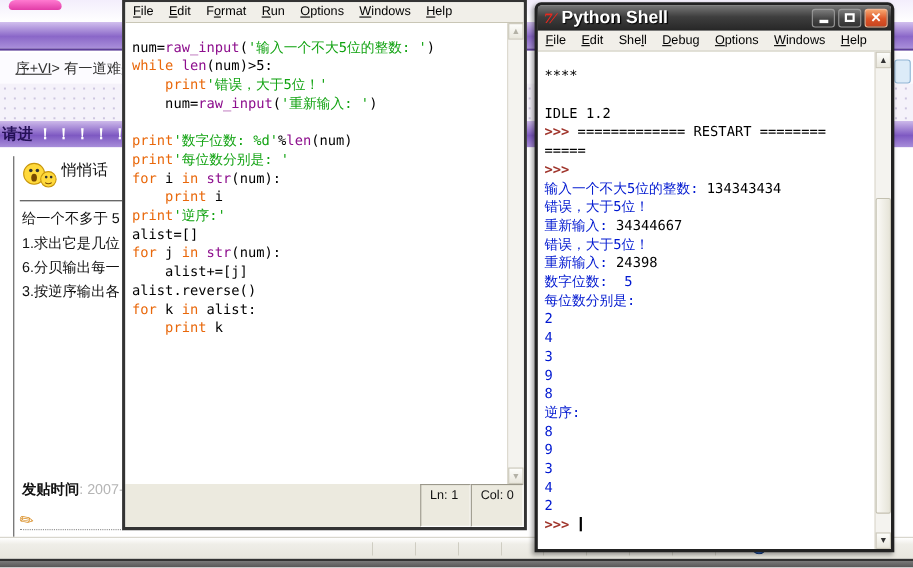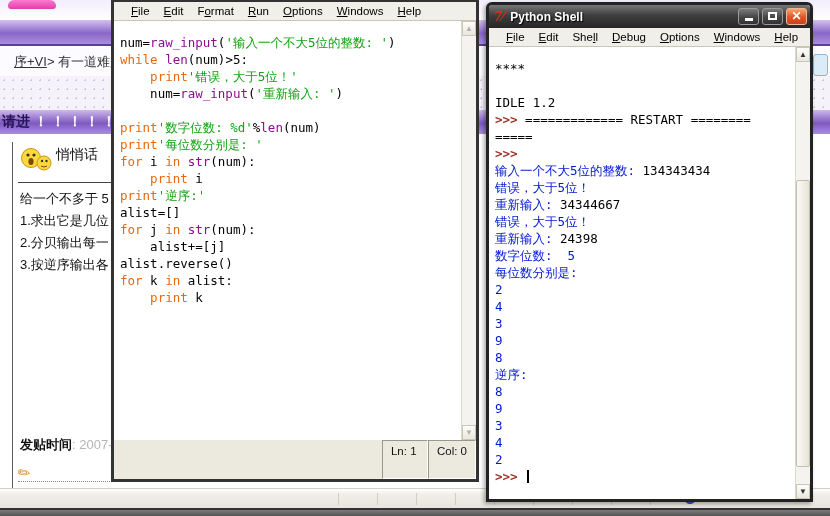--- a/index.html
+++ b/index.html
@@ -30,21 +30,21 @@
   .post-time span{color:#b5b5b5}
   .pencil-row{position:absolute;left:18px;top:330px;width:94px;border-bottom:1px dotted #888;height:18px;font-size:14px}
   .pencil-icon{display:inline-block;color:#d98c21;transform:rotate(-35deg);font-size:15px}
   .bg-statusbar{position:absolute;left:0;top:488px;width:830px;height:20px;background:linear-gradient(#ffffff,#efeee8 30%,#e8e6de);border-top:1px solid #d4d2c8;display:flex;align-items:center;font-size:12px;color:#222}
   .sb-seps{position:absolute;left:300px;top:4px;width:360px;height:12px;background:repeating-linear-gradient(90deg,transparent 0 38px,#cfcdc2 38px 39px)}
   .internet-cell{position:absolute;left:683px;top:1px;display:flex;align-items:center;gap:5px}
   .bg-bottomstrip{position:absolute;left:0;top:508px;width:830px;height:8px;background:linear-gradient(#7a7a7a,#555);border-top:2px solid #333}
   .bg-frag-blue{position:absolute;left:813px;top:54px;width:15px;height:22px;background:#dcebf8;border:1px solid #8fb4d4;border-radius:3px}
 
   
-  .menubar{height:19px;background:#f1efe9;border-bottom:1px solid #c9c6b6;display:flex;align-items:center;font-size:11.5px;color:#000;padding-left:10px;flex:0 0 auto}
+  .menubar{height:19px;background:#f1efe9;border-bottom:1px solid #c9c6b6;display:flex;align-items:center;font-size:11.5px;color:#000;padding-left:0;flex:0 0 auto}
   .menu-item{padding:2px 7px;cursor:default;white-space:nowrap}
   .statusbar{height:39px;background:#eceadf;display:flex;justify-content:flex-end;flex:0 0 auto}
   .status-box{border:1px solid;border-color:#9b988b #fff #fff #9b988b;background:#eceadf;font-size:11.5px;color:#111;padding:4px 8px 0 8px;min-width:46px;text-align:left}
   .text-body{flex:1 1 auto;display:flex;min-height:0;background:#fff}
   .text-area{flex:1;padding:13px 0 0 6px;font-family:"DejaVu Sans Mono",monospace;font-size:12.5px;line-height:17px;white-space:pre;overflow:hidden}
   .cl{height:17px;white-space:pre}
   .kw{color:var(--keyword)} .bi{color:var(--builtin)} .str{color:var(--string)}
   .pl{color:#000} .out{color:var(--stdout)} .in{color:#000} .prompt{color:var(--prompt);font-weight:bold}
   .cursor{display:inline-block;width:2px;height:13px;background:#000;vertical-align:-2px;margin-left:2px}
   .scrollbar{width:15px;flex:0 0 auto;background:#f4f3ef;border-left:1px solid #dbd8cc;display:flex;flex-direction:column;position:relative}
@@ -53,21 +53,21 @@
   .sb-spacer{flex:1 1 auto;position:relative}
   .sb-thumb{position:absolute;left:0;width:100%;background:linear-gradient(90deg,#fbfaf7,#e6e4d8);border:1px solid #c3c0b0;border-radius:2px}
 
   
   .editor-win{position:absolute;left:111px;top:0;width:368px;height:482px;border:3px solid #333;border-top-width:2px;background:#fff;display:flex;flex-direction:column;z-index:2}
 
   
   .shell-win{position:absolute;left:486px;top:2px;width:327px;height:500px;border:3px solid #222;border-radius:6px 6px 0 0;background:#fff;display:flex;flex-direction:column;z-index:3;box-shadow:-2px 2px 4px rgba(0,0,0,.35)}
   .titlebar{height:23px;flex:0 0 auto;background:linear-gradient(#777 0%,#3e3e3e 45%,#262626 100%);display:flex;align-items:center;padding:0 3px 0 5px;border-radius:3px 3px 0 0}
   .title-icon{color:#e8281e;font-weight:bold;font-style:italic;font-size:12px;margin-right:6px;font-family:"DejaVu Serif",serif}
-  .title-text{color:#fff;font-weight:bold;font-size:12px;flex:1;text-shadow:1px 1px 1px #000}
+  .title-text{color:#fff;font-weight:bold;font-size:16px;flex:1;text-shadow:1px 1px 1px #000}
   .tb-btn{width:21px;height:17px;margin-left:3px;border:1px solid #9a9a9a;border-radius:3px;background:linear-gradient(#7b7b7b,#454545 55%,#333);color:#fff;font-size:10px;line-height:14px;text-align:center;font-weight:bold}
   .tb-btn .minbar{display:block;width:8px;height:3px;background:#fff;margin:9px auto 0}
   .tb-btn .maxbox{display:block;width:9px;height:8px;border:2px solid #fff;margin:3px auto 0}
   .tb-btn.close{background:linear-gradient(#f7a56e,#dd5527 55%,#c74420);border-color:#f2b694;font-size:12px}
 </style>
 </head>
 <body>
 
 <div class="bg-page">
   <div class="bg-topwhite"></div>
@@ -98,21 +98,21 @@
       <span class="whisper-label">悄悄话</span>
       <svg class="person-icon" width="22" height="22">
         <circle cx="10" cy="6" r="4" fill="#f8c471" stroke="#b8860b"></circle>
         <path d="M3 20 q7 -10 14 -4 l2 4 z" fill="#7dab4e" stroke="#4e7a2a"></path>
       </svg>
     </div>
     <div class="hrule"></div>
     <div class="post-lines">
         <div class="post-line">给一个不多于 5</div>
         <div class="post-line">1.求出它是几位</div>
-        <div class="post-line">2.分贝输出每一</div>
+        <div class="post-line">6.分贝输出每一</div>
         <div class="post-line">3.按逆序输出各</div>
       </div>
     <div class="post-time">
       <b>发贴时间</b><span>: 2007-</span>
     </div>
     <div class="pencil-row">
       <span class="pencil-icon">✎</span>
     </div>
   </div>
   <div class="bg-frag-blue"></div>

